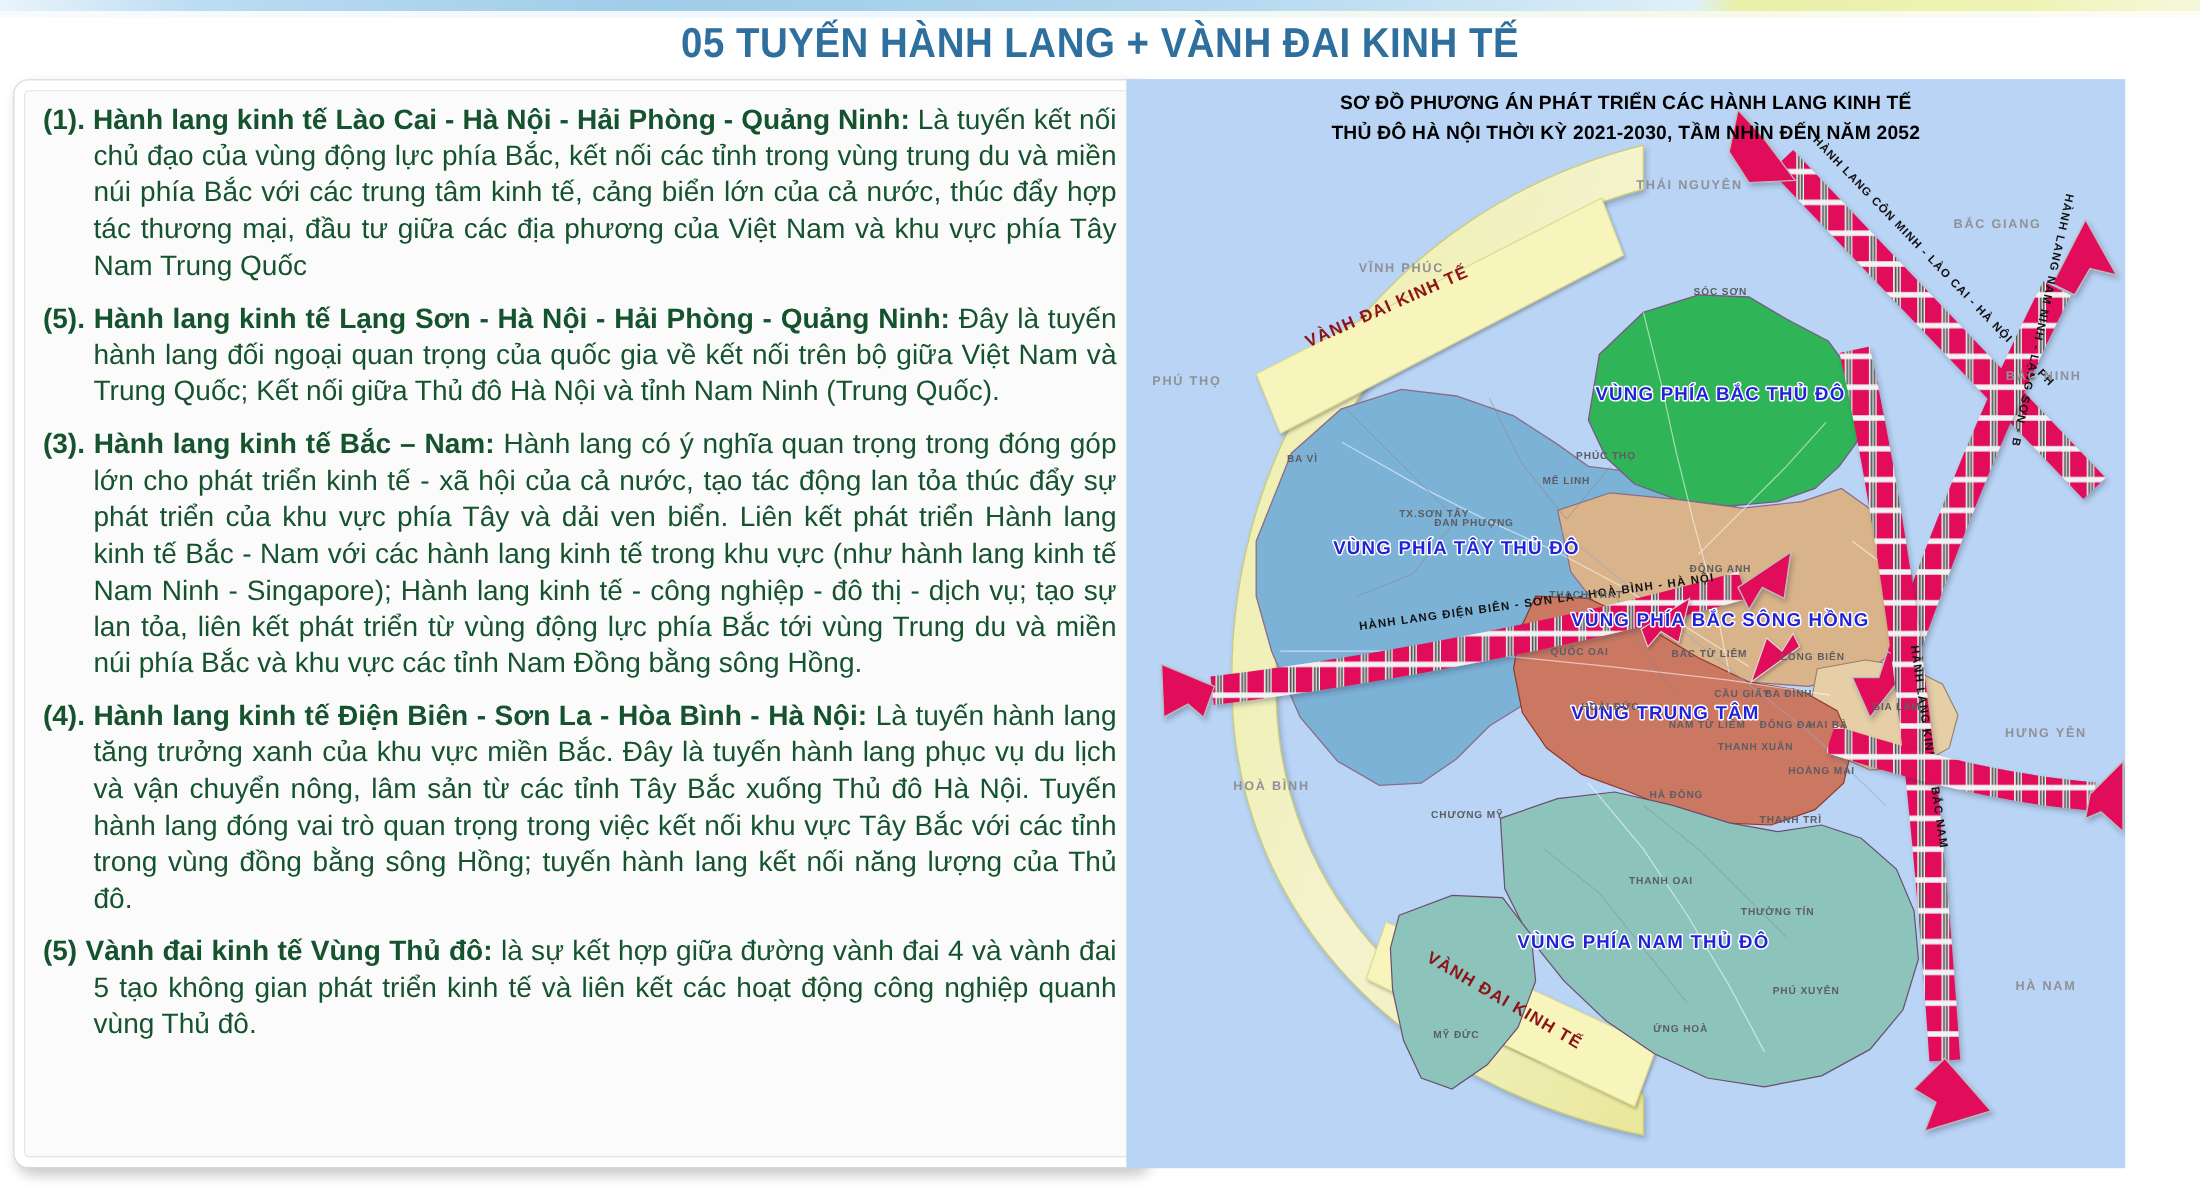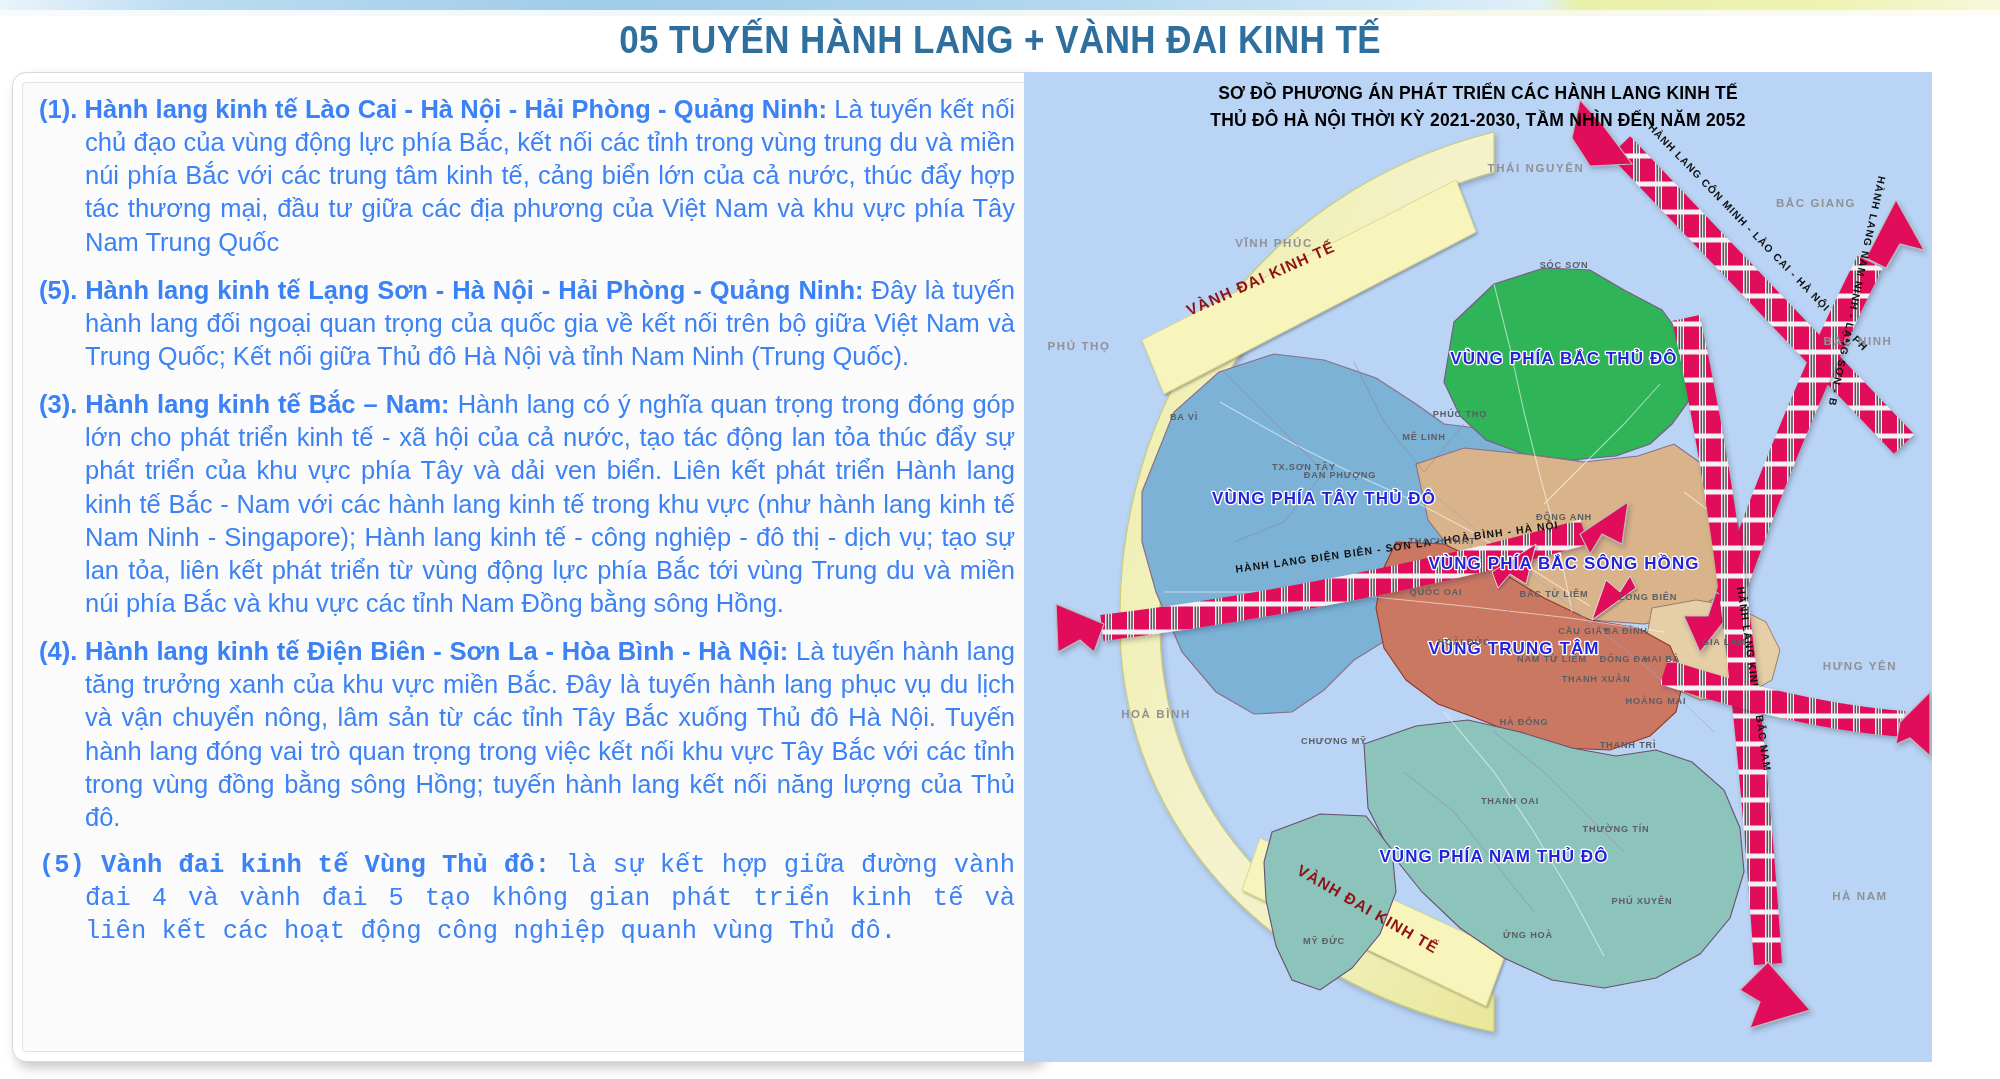--- a/index.html
+++ b/index.html
@@ -41,30 +41,30 @@
     background: #fbfbfb;
     border: 1px solid #d8d8d8;
     border-radius: 14px;
     box-shadow: 0 0 0 9px #ffffff inset,
                 0 0 0 10px #e3e3e3 inset,
                 4px 6px 12px rgba(0,0,0,.22);
     padding: 20px 26px 14px 26px;
     overflow: hidden;
   }
   .para {
-    color: #3b82f6;
+    color: #14532d;
     font-size: 25.5px;
     line-height: 1.30;
     text-align: justify;
     text-justify: inter-word;
     margin-bottom: 15px;
     padding-left: 46px;
     text-indent: -46px;
   }
-  .para:last-child { margin-bottom: 0; font-family: Liberation Mono, monospace; }
+  .para:last-child { margin-bottom: 0; }
   .para b { font-weight: bold; }
 
   
   #map-panel {
     position: absolute; left: 1024px; top: 72px; width: 908px; height: 990px;
     background: #b9d4f4;
     overflow: hidden;
   }
   #map-title {
     position: absolute; left: 0; top: 8px; width: 100%;

